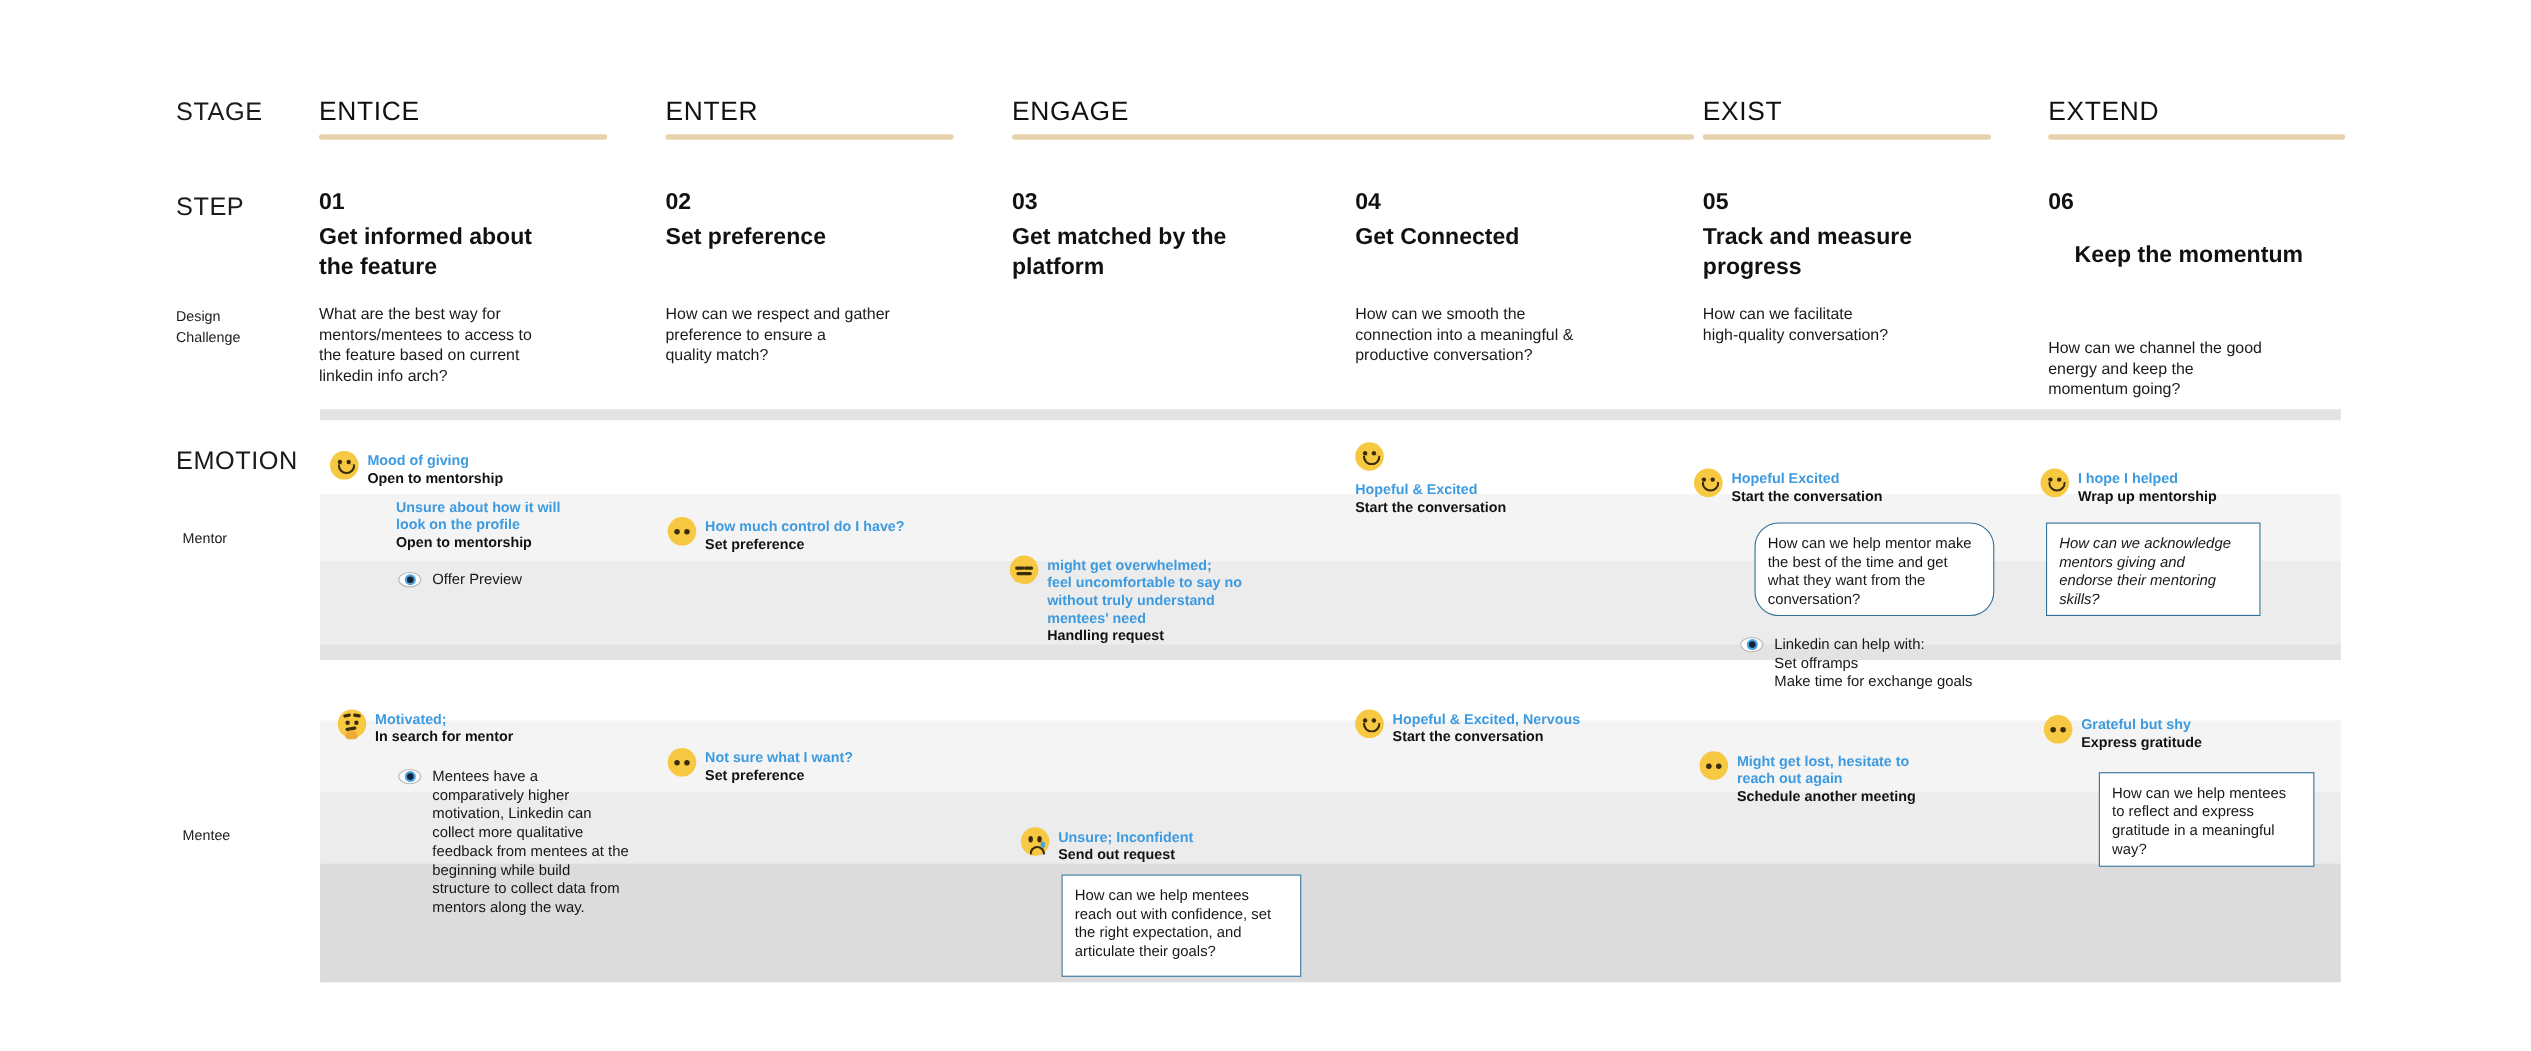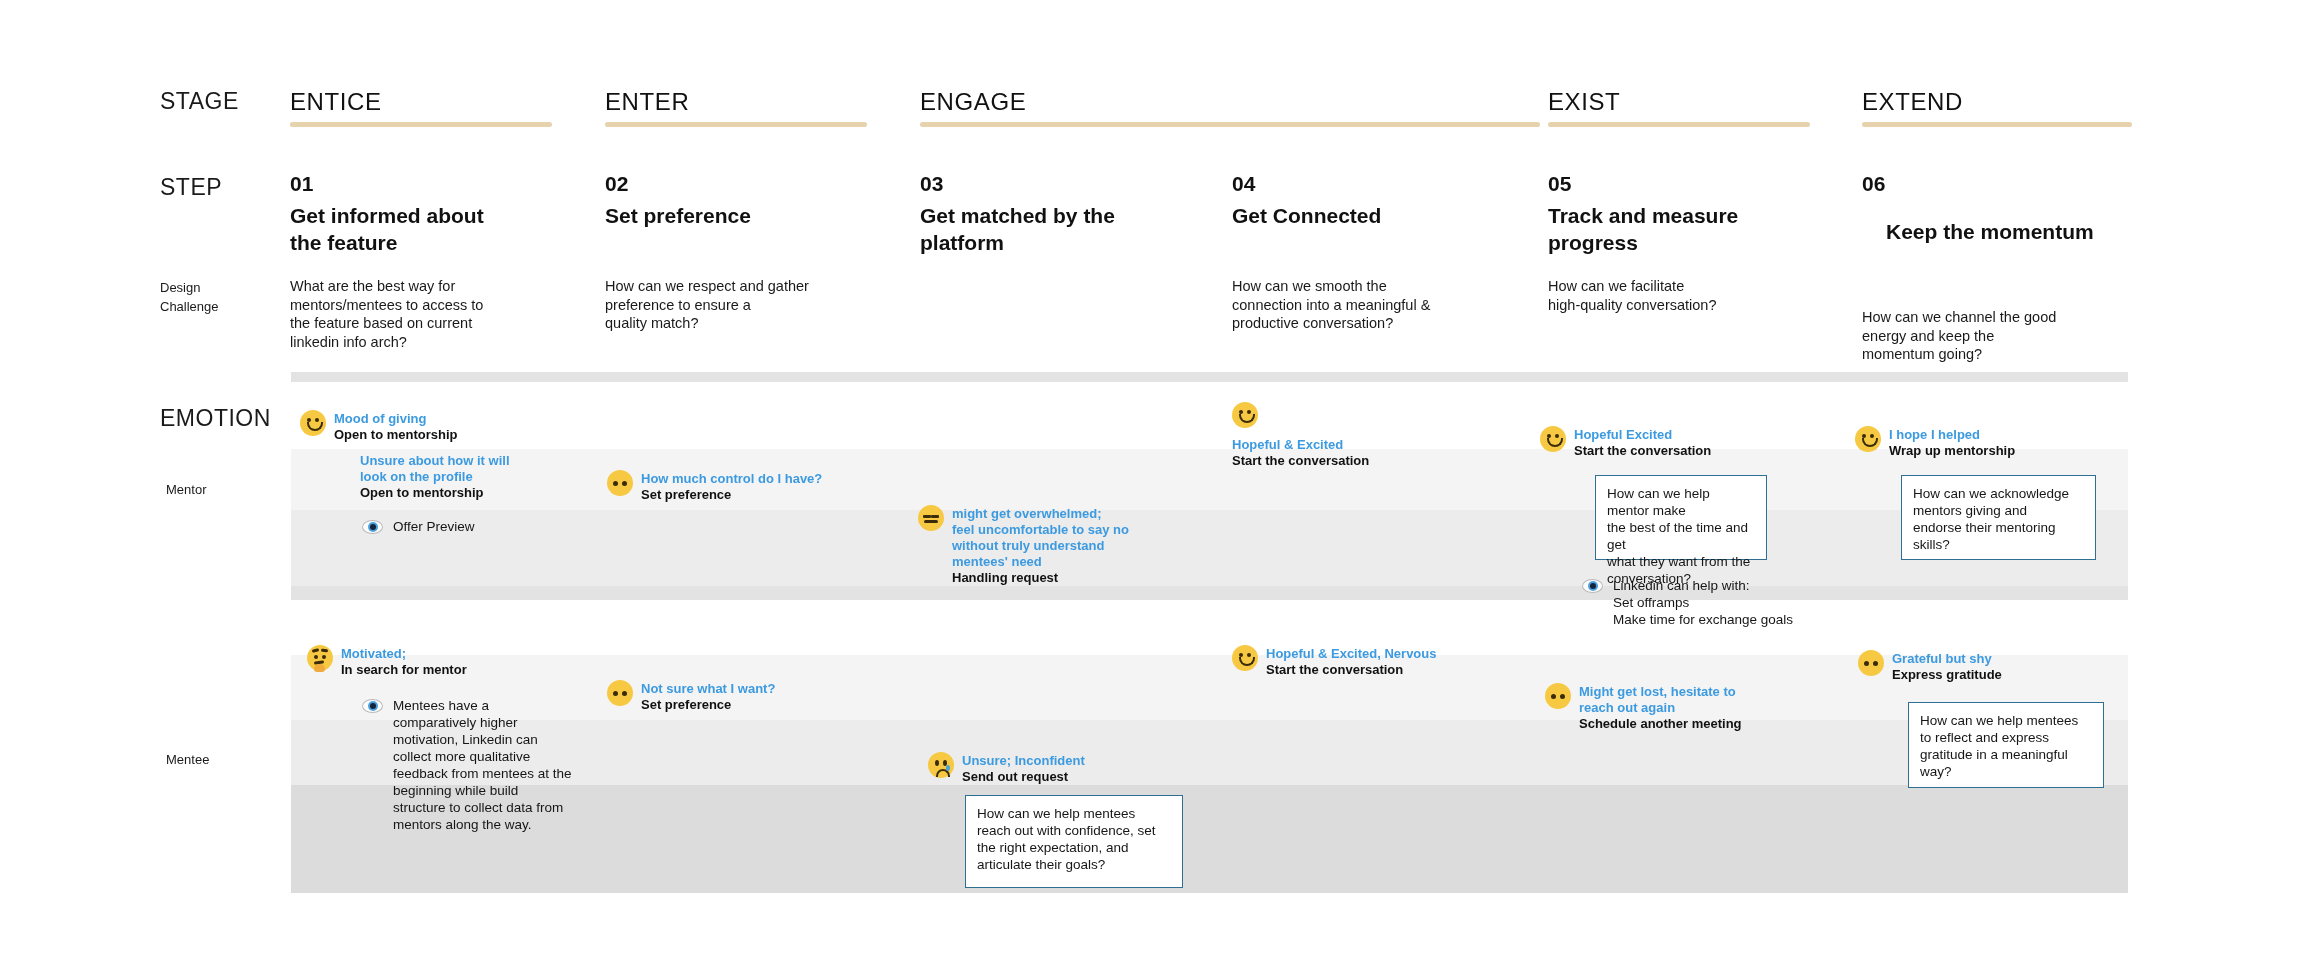--- a/index.html
+++ b/index.html
@@ -380,25 +380,25 @@
     <span class="eye-icon">
       <span class="sclera"></span>
         <span class="iris"></span>
         <span class="pupil"></span>
     </span>
     <span class="insight-text">Linkedin can help with:
 Set offramps
 Make time for exchange goals</span>
   </div>
 
-  <div class="callout" style="left:1595px; top:475px; width:172px; height:85px;">How can we help mentor make
+  <div class="callout" style="left:1595px; top:475px; width:218px; height:85px;border-radius:22px;">How can we help mentor make
 the best of the time and get
 what they want from the
 conversation?</div>
-  <div class="callout" style="left:1901px; top:475px; width:195px; height:85px;">How can we acknowledge
+  <div class="callout" style="left:1860px; top:475px; width:195px; height:85px;font-style:italic;">How can we acknowledge
 mentors giving and
 endorse their mentoring
 skills?</div>
 
   <div class="emo" style="left:307px; top:645px;">
     <div class="face think">
       <span class="brow l"></span>
         <span class="brow r"></span>
       <span class="eye l"></span>
         <span class="eye r"></span>

